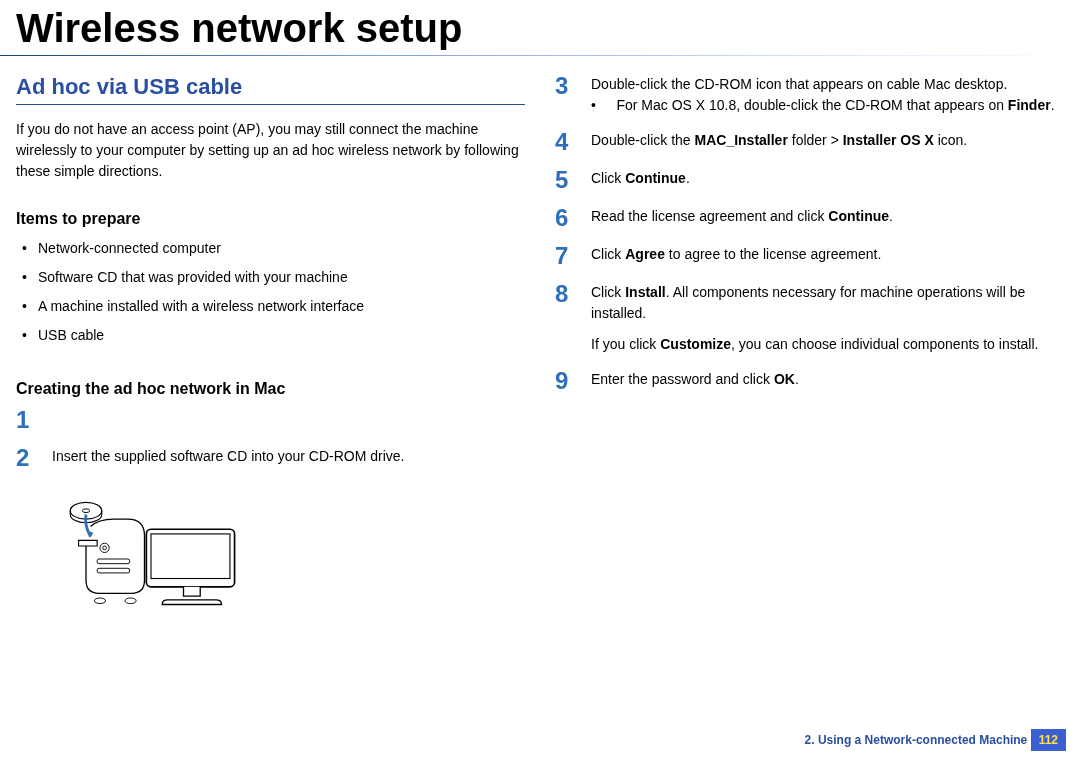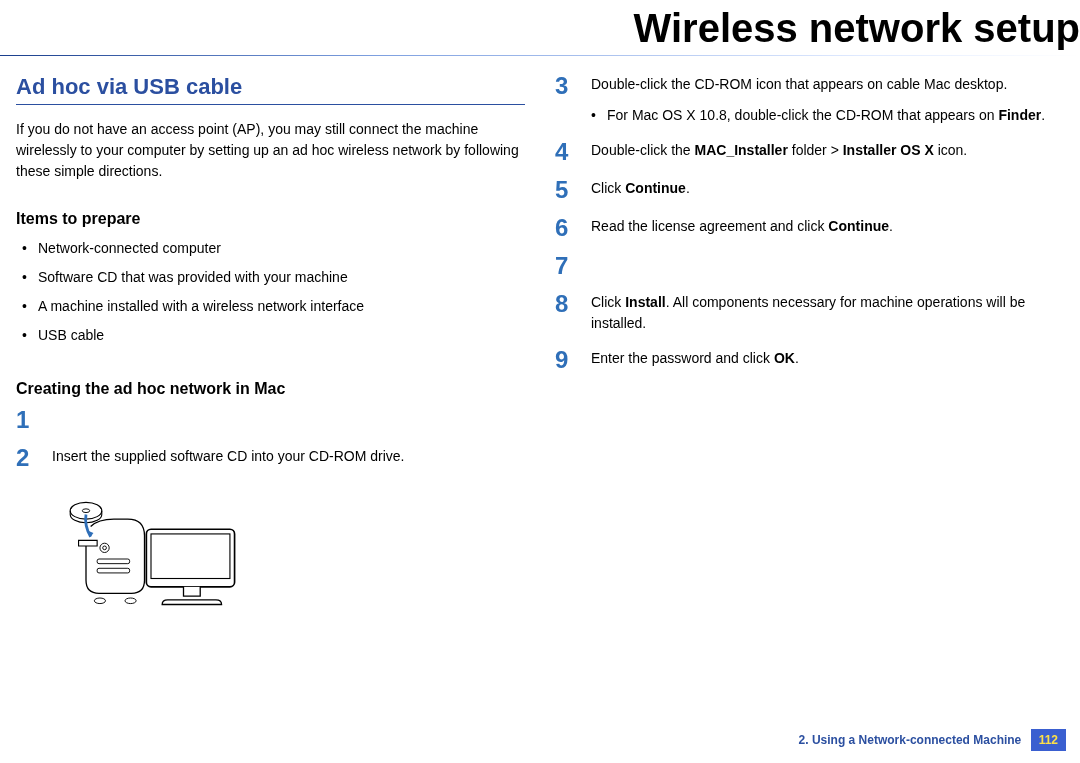--- a/index.html
+++ b/index.html
@@ -8,22 +8,21 @@
     width: 1080px;
     height: 763px;
     background: #fff;
     color: #000;
     position: relative;
     overflow: hidden;
   }
   .page-title {
     font-size: 40px;
     font-weight: 700;
-    padding: 6px 0 4px 16px;
-    text-align: right;
+    padding: 6px 16px 4px 16px;
   }
   .title-rule {
     height: 1px;
     background: linear-gradient(to right, #1a3e8c 0%, #7ea0e0 35%, #e0eaff 80%, #fff 100%);
     margin: 0 0 18px 0;
   }
   .columns {
     display: flex;
     gap: 30px;
     padding: 0 16px;
@@ -77,23 +76,23 @@
     font-weight: 700;
     min-width: 22px;
     line-height: 1;
   }
   .step-body {
     font-size: 14px;
     line-height: 1.5;
     flex: 1;
   }
   .step-body .sub {
-    margin-top: 10px;
     padding-left: 16px;
     position: relative;
+    text-align: center;
   }
   .step-body .sub::before {
     content: "•";
     position: absolute;
     left: 0; top: 0;
   }
   .step-body .note { margin-top: 10px; }
   .illus {
     margin: 10px 0 0 40px;
     width: 190px;
@@ -101,21 +100,20 @@
   }
   .footer {
     position: absolute;
     bottom: 12px;
     right: 14px;
     font-size: 12px;
   }
   .footer-text {
     color: #2b4fa0;
     font-weight: 700;
-    margin-right: 6px;
     vertical-align: middle;
   }
   .page-num {
     display: inline-block;
     background: #3a5fd0;
     color: #fde047;
     font-weight: 700;
     padding: 4px 8px;
     vertical-align: middle;
   }
@@ -209,26 +207,32 @@
 
       <li class="step">
         <span class="step-num">6</span>
         <span class="step-body">
           <span>Read the license agreement and click </span><b>Continue</b><span>.</span>
         </span>
       </li>
 
       <li class="step">
         <span class="step-num">7</span>
+        <span class="step-body">
+          <span>Click </span><b>Agree</b><span> to agree to the license agreement.</span>
+        </span>
       </li>
 
       <li class="step">
         <span class="step-num">8</span>
         <span class="step-body">
           <span>Click </span><b>Install</b><span>. All components necessary for machine operations will be installed.</span>
+          <div class="note">
+            <span>If you click </span><b>Customize</b><span>, you can choose individual components to install.</span>
+          </div>
         </span>
       </li>
 
       <li class="step">
         <span class="step-num">9</span>
         <span class="step-body">
           <span>Enter the password and click </span><b>OK</b><span>.</span>
         </span>
       </li>
 

